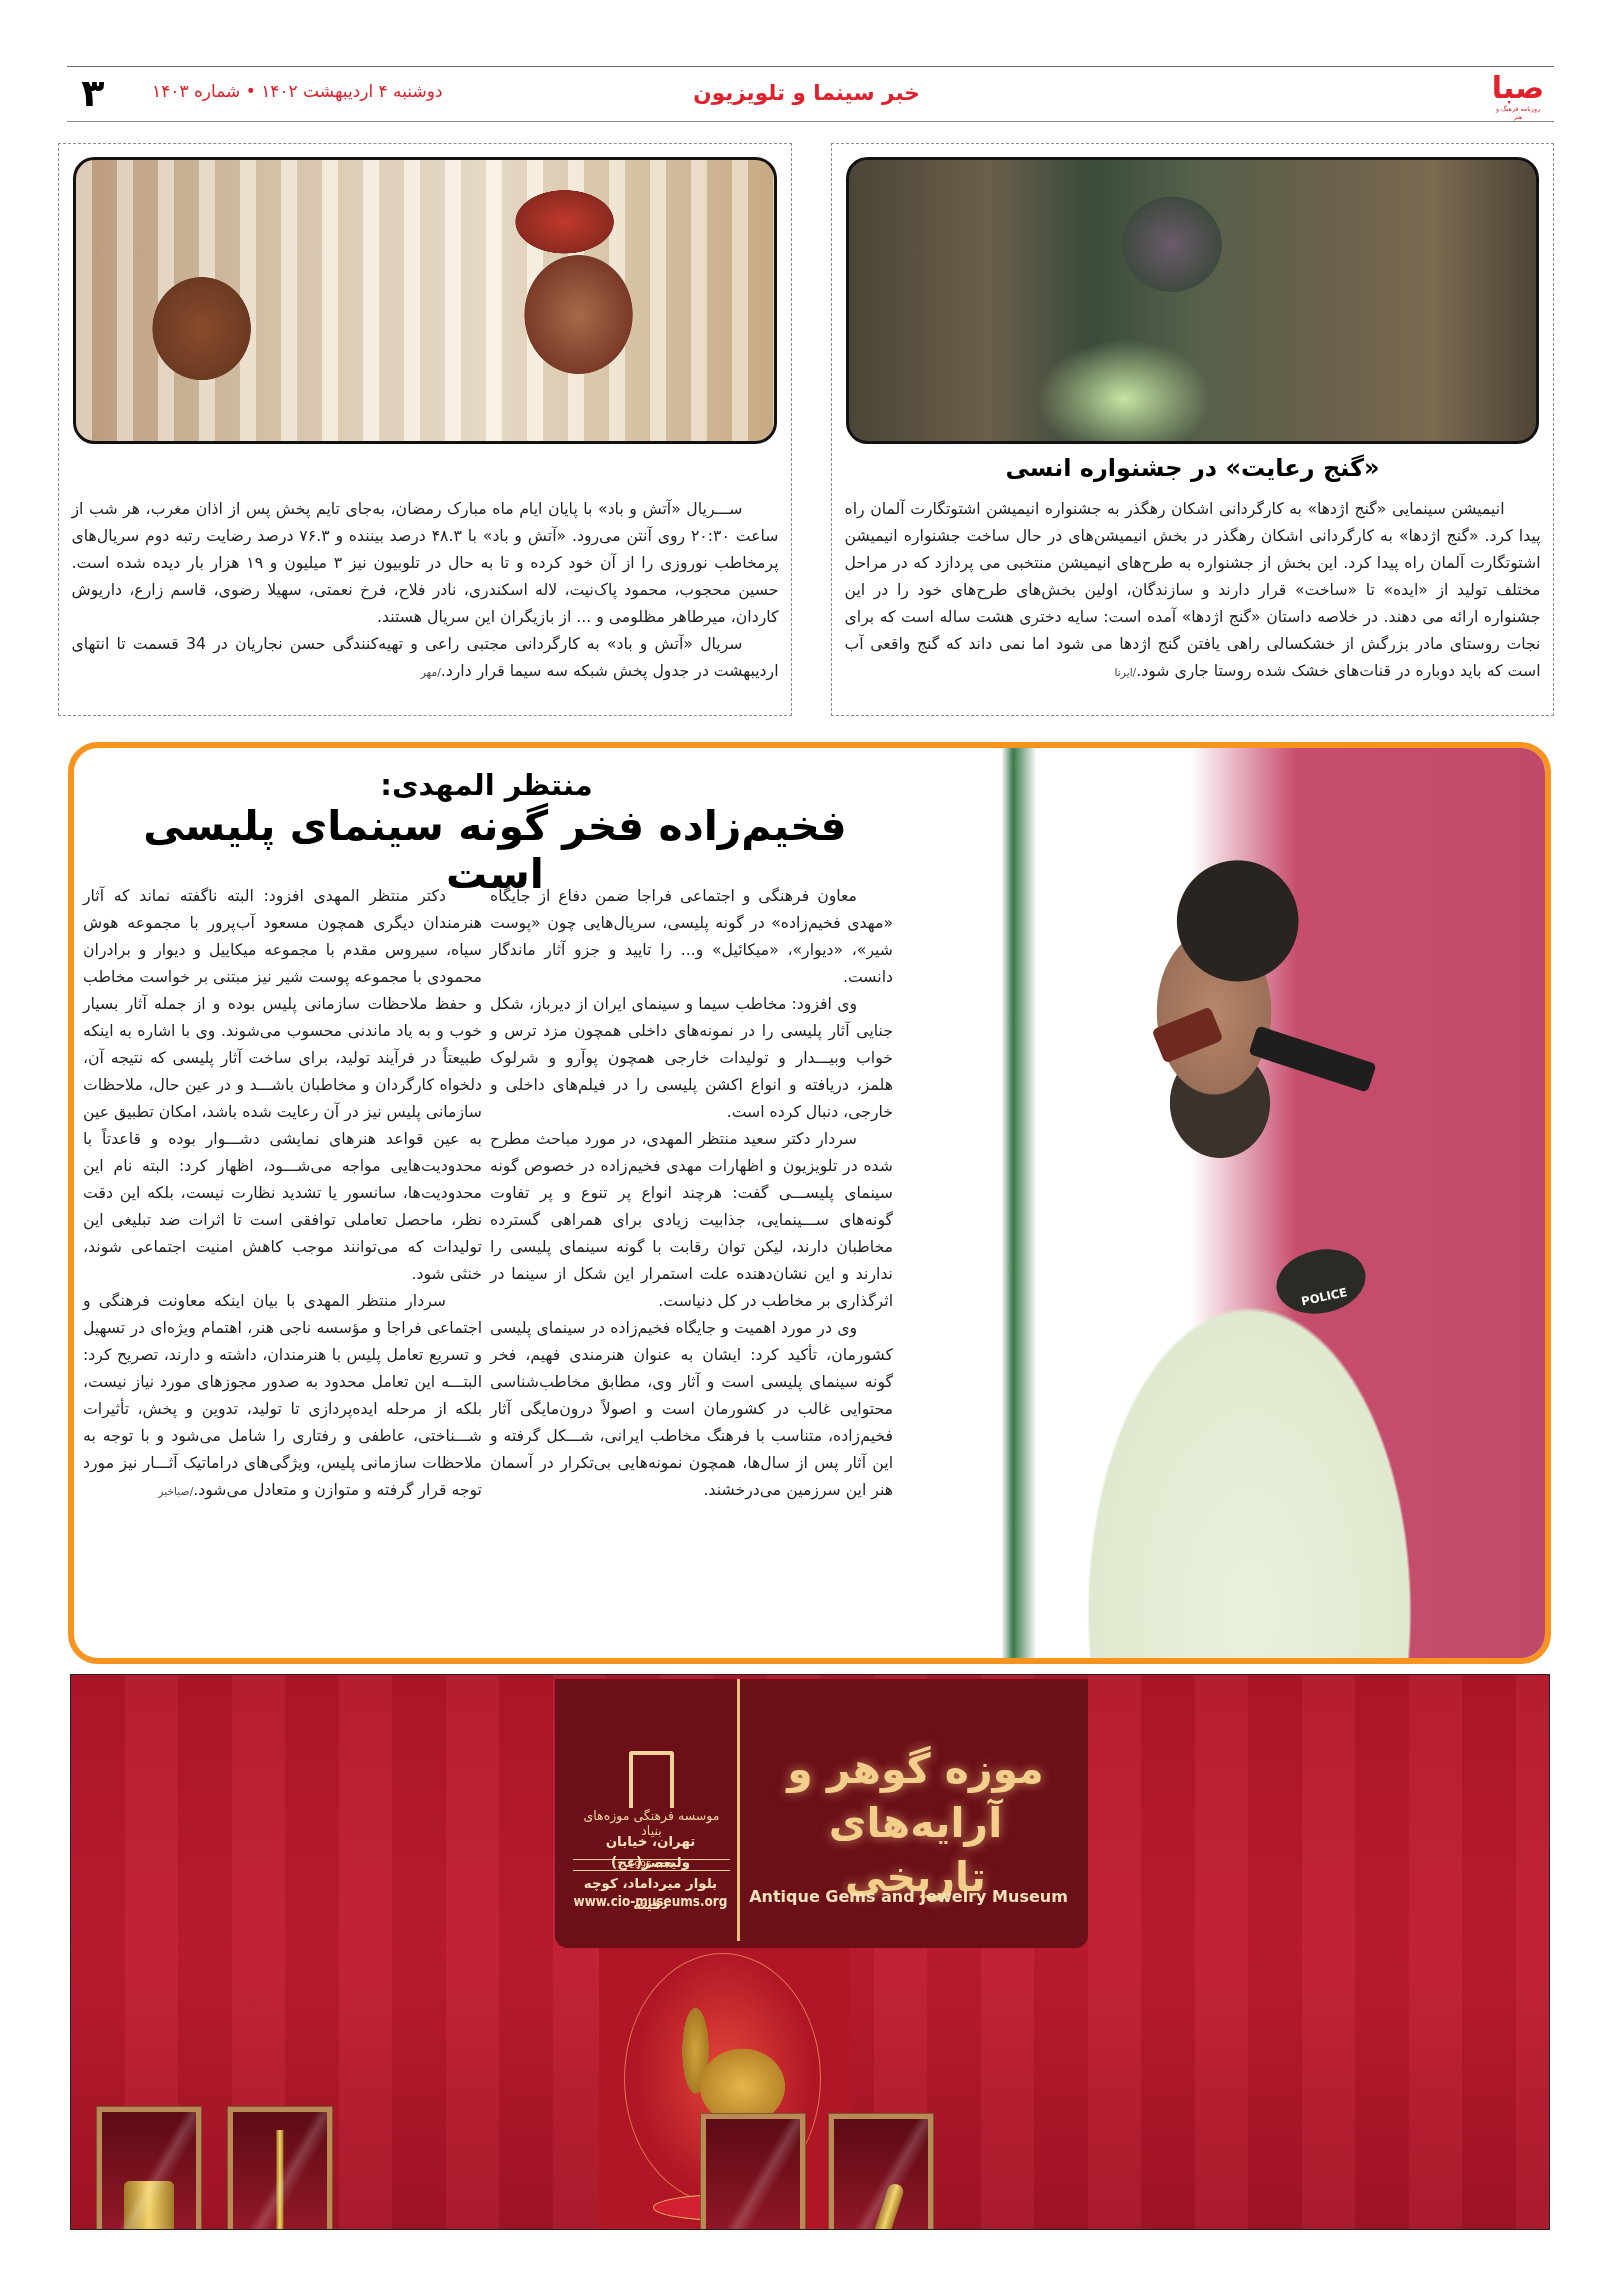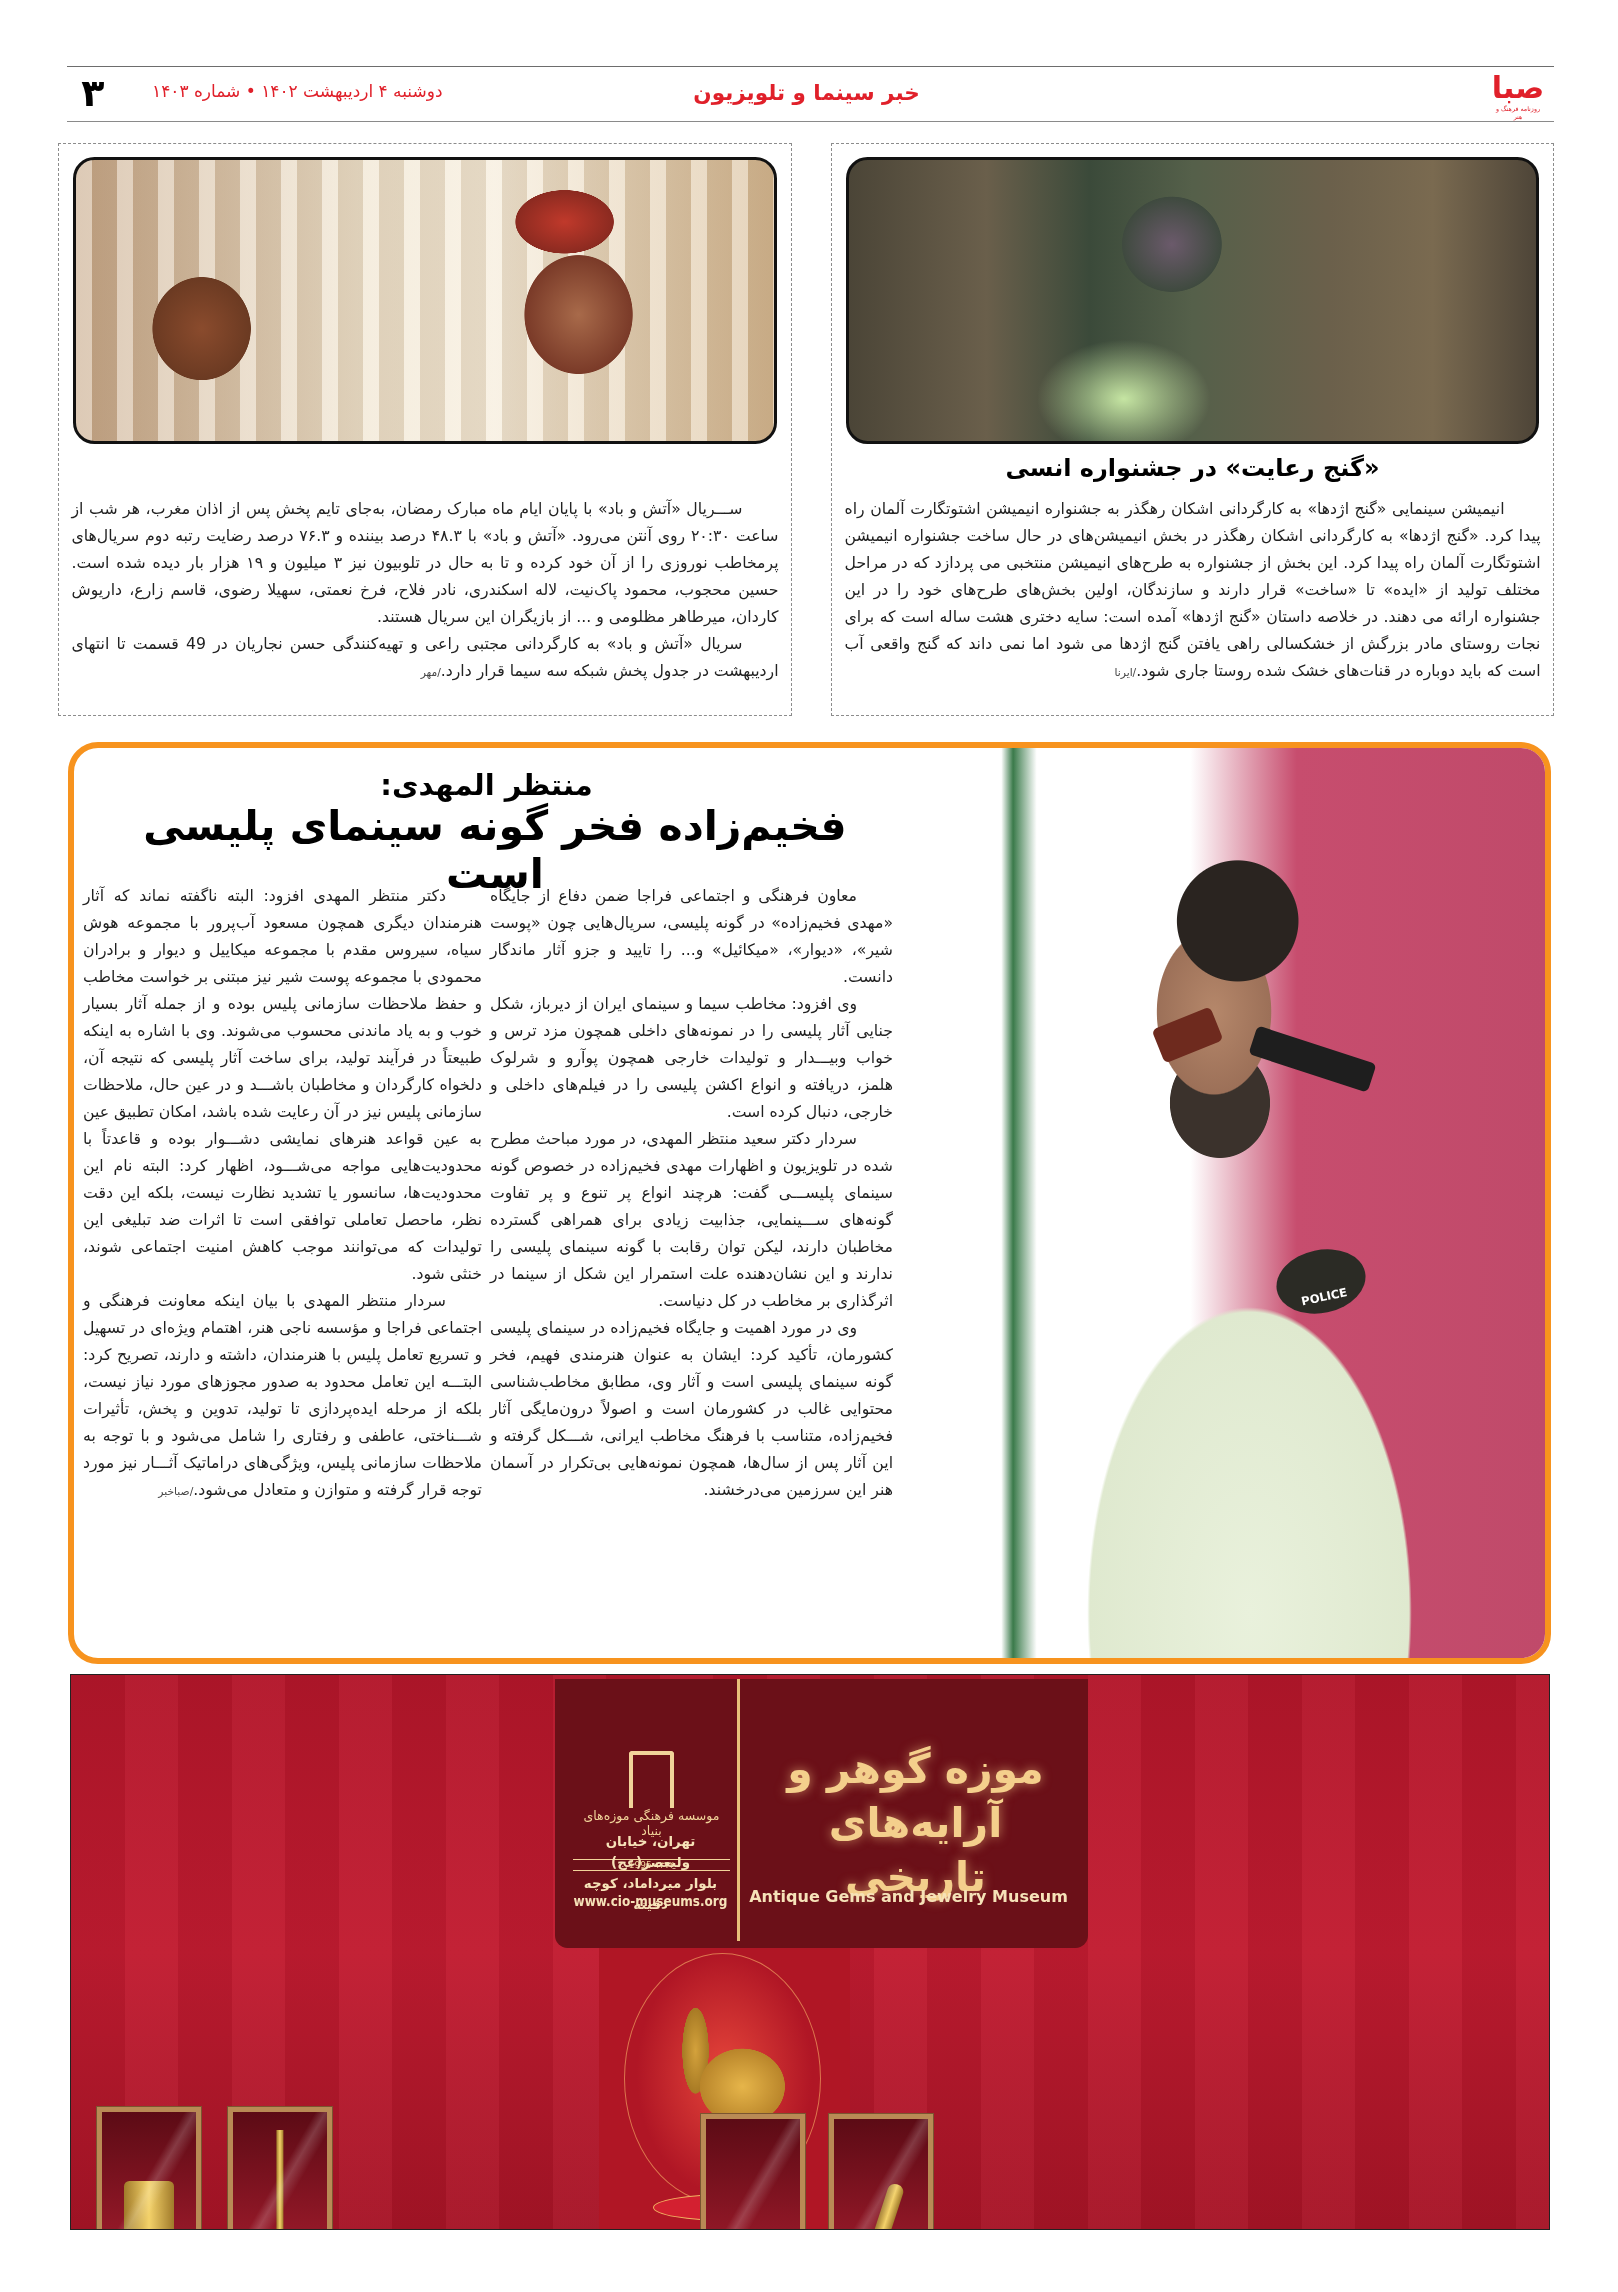--- a/index.html
+++ b/index.html
@@ -125,21 +125,21 @@
     <p><span>انیمیشن سینمایی «گنج اژدها» به کارگردانی اشکان رهگذر به جشنواره انیمیشن اشتوتگارت آلمان راه پیدا کرد. «گنج اژدها» به کارگردانی اشکان رهگذر در بخش انیمیشن‌های در حال ساخت جشنواره انیمیشن اشتوتگارت آلمان راه پیدا کرد. این بخش از جشنواره به طرح‌های انیمیشن منتخبی می پردازد که در مراحل مختلف تولید از «ایده» تا «ساخت» قرار دارند و سازندگان، اولین بخش‌های طرح‌های خود را در این جشنواره ارائه می دهند. در خلاصه داستان «گنج اژدها» آمده است: سایه دختری هشت ساله است که برای نجات روستای مادر بزرگش از خشکسالی راهی یافتن گنج اژدها می شود اما نمی داند که گنج واقعی آب است که باید دوباره در قنات‌های خشک شده روستا جاری شود.</span><span class="src">/ایرنا</span></p>
   </div>
 </div>
 
 <div class="newsbox left">
   <div class="photo drama">
     <span class="cap" title="TV series still: man and woman behind wooden bars"></span>
   </div>
   <div class="news-body">
     <p>ســـریال «آتش و باد» با پایان ایام ماه مبارک رمضان، به‌جای تایم پخش پس از اذان مغرب، هر شب از ساعت ۲۰:۳۰ روی آنتن می‌رود. «آتش و باد» با ۴۸.۳ درصد بیننده و ۷۶.۳ درصد رضایت رتبه دوم سریال‌های پرمخاطب نوروزی را از آن خود کرده و تا به حال در تلوبیون نیز ۳ میلیون و ۱۹ هزار بار دیده شده است. حسین محجوب، محمود پاک‌نیت، لاله اسکندری، نادر فلاح، فرخ نعمتی، سهیلا رضوی، قاسم زارع، داریوش کاردان، میرطاهر مظلومی و ... از بازیگران این سریال هستند.</p>
-    <p><span>سریال «آتش و باد» به کارگردانی مجتبی راعی و تهیه‌کنندگی حسن نجاریان در 49 قسمت تا انتهای اردیبهشت در جدول پخش شبکه سه سیما قرار دارد.</span><span class="src">/مهر</span></p>
+    <p><span>سریال «آتش و باد» به کارگردانی مجتبی راعی و تهیه‌کنندگی حسن نجاریان در 34 قسمت تا انتهای اردیبهشت در جدول پخش شبکه سه سیما قرار دارد.</span><span class="src">/مهر</span></p>
   </div>
 </div>
 
 <div class="feature">
   <div class="feature-photo">
     <div class="collar"></div>
     <div class="shoulder"></div>
     <div class="badge">POLICE</div>
   </div>
   <div class="kicker">منتظر المهدی:</div>

